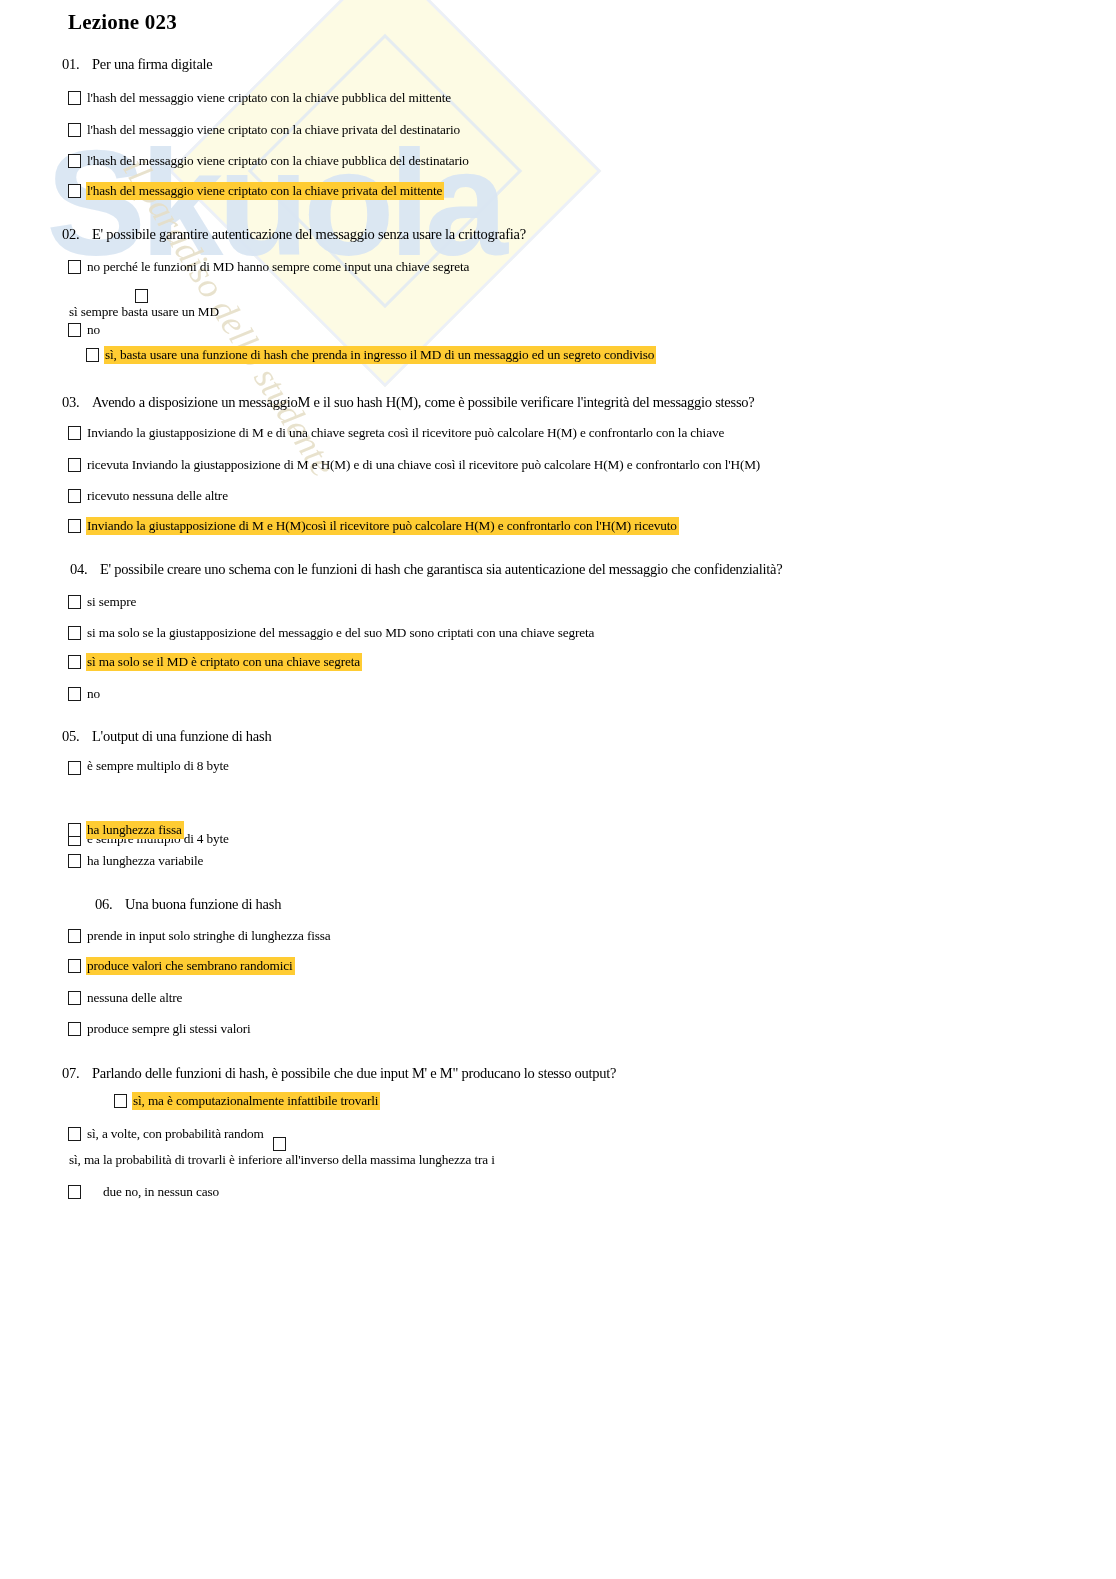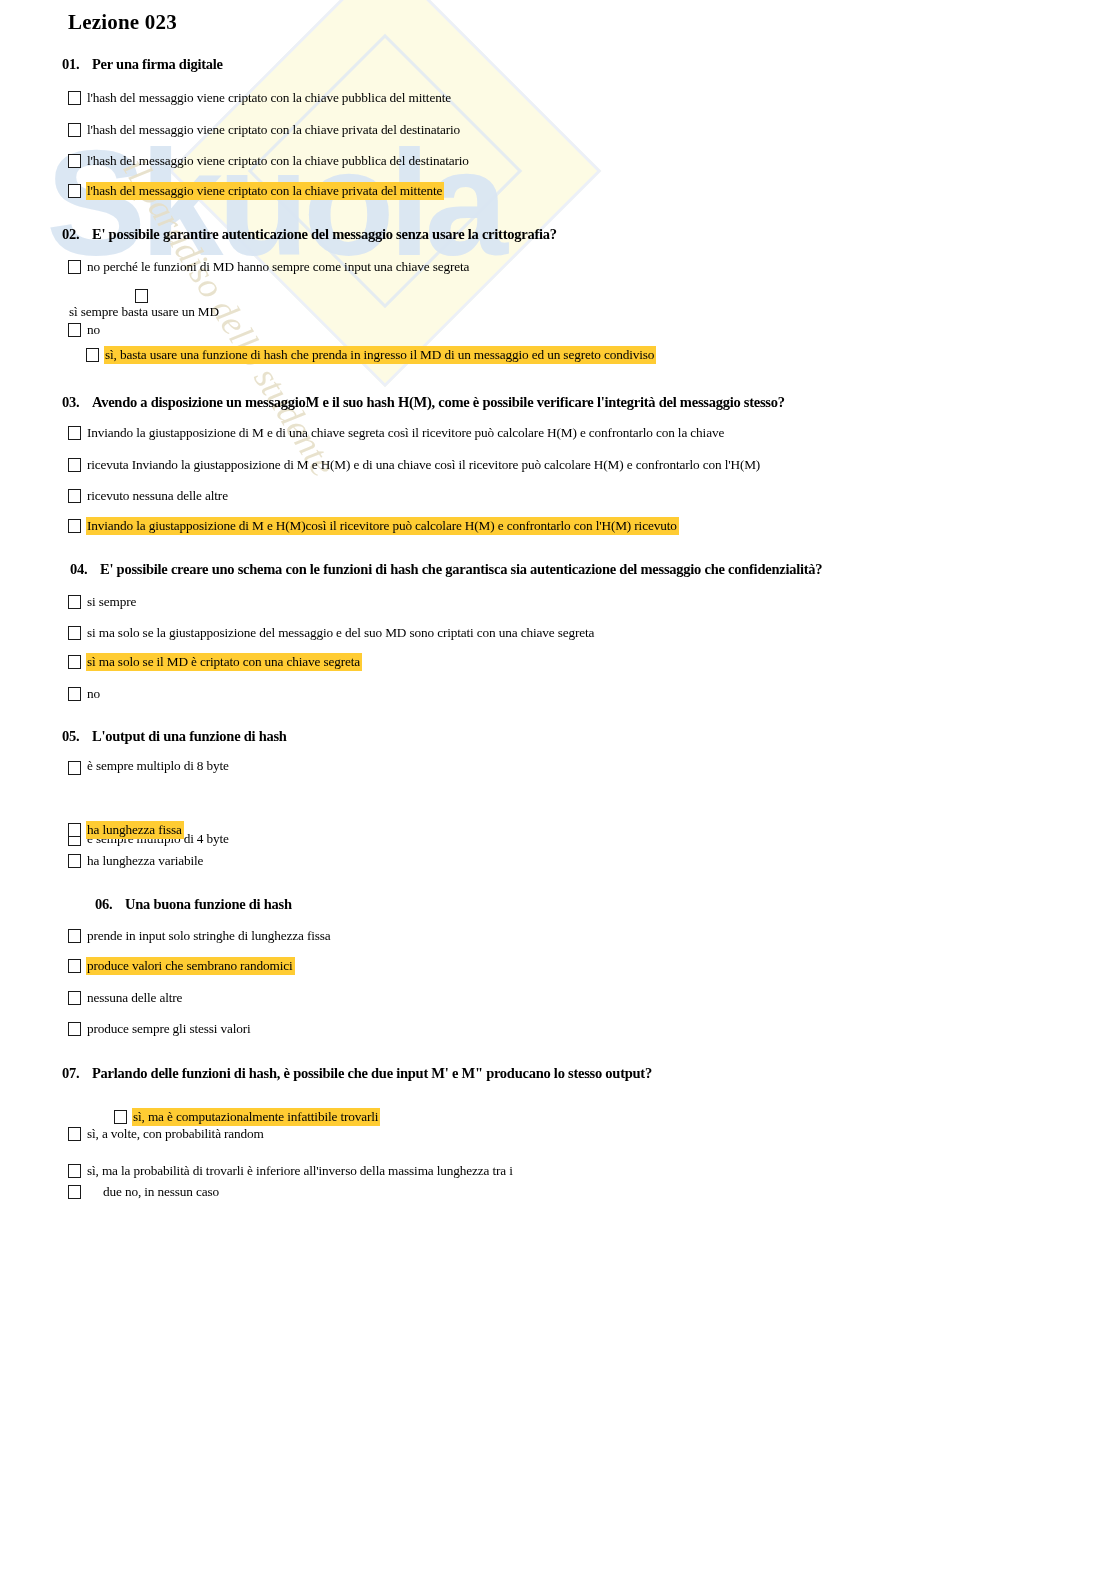--- a/index.html
+++ b/index.html
@@ -90,21 +90,21 @@
     letter-spacing: 0.2px;
   }
   .question-block {
     position: absolute;
     left: 0;
     width: 1116px;
   }
   .q-heading {
     position: relative;
     margin-left: 62px;
-    font-weight: bold;
+    font-weight: normal;
     font-size: 14.5px;
     letter-spacing: -0.25px;
     white-space: nowrap;
   }
   .q-num {
     display: inline-block;
     width: 30px;
   }
   .option-row {
     position: absolute;
@@ -255,29 +255,29 @@
             <span class="checkbox"></span>
             <span class="option-text">nessuna delle altre</span>
           </div>
           <div class="option-row" style="top: 124px;">
             <span class="checkbox"></span>
             <span class="option-text">produce sempre gli  stessi valori</span>
           </div>
         </div>
         <div class="question-block" style="top: 1065px;">
           <div class="q-heading"><span class="q-num">07.</span><span>Parlando delle funzioni di hash, è possibile che due input M'  e M"  producano lo stesso output?</span></div>
-          <div class="option-row" style="top: 43px; padding-left: 46px;">
+          <div class="option-row" style="top: 27px; padding-left: 46px;">
             <span class="checkbox"></span>
             <span class="option-text hl">sì, ma è computazionalmente infattibile trovarli</span>
           </div>
           <div class="option-row" style="top: 60px;">
             <span class="checkbox"></span>
             <span class="option-text">sì, a volte, con probabilità random</span>
           </div>
-          <div class="option-row" style="top: 97px;">
+          <div class="option-row" style="top: 72px; flex-direction: column;">
             <span class="checkbox"></span>
             <span class="option-text">sì, ma la probabilità di trovarli è inferiore all'inverso della massima lunghezza tra i</span>
           </div>
           <div class="option-row" style="top: 118px; gap: 16px;">
             <span class="checkbox"></span>
             <span class="option-text">due no, in nessun caso</span>
           </div>
         </div>
       </div>
   </div>

